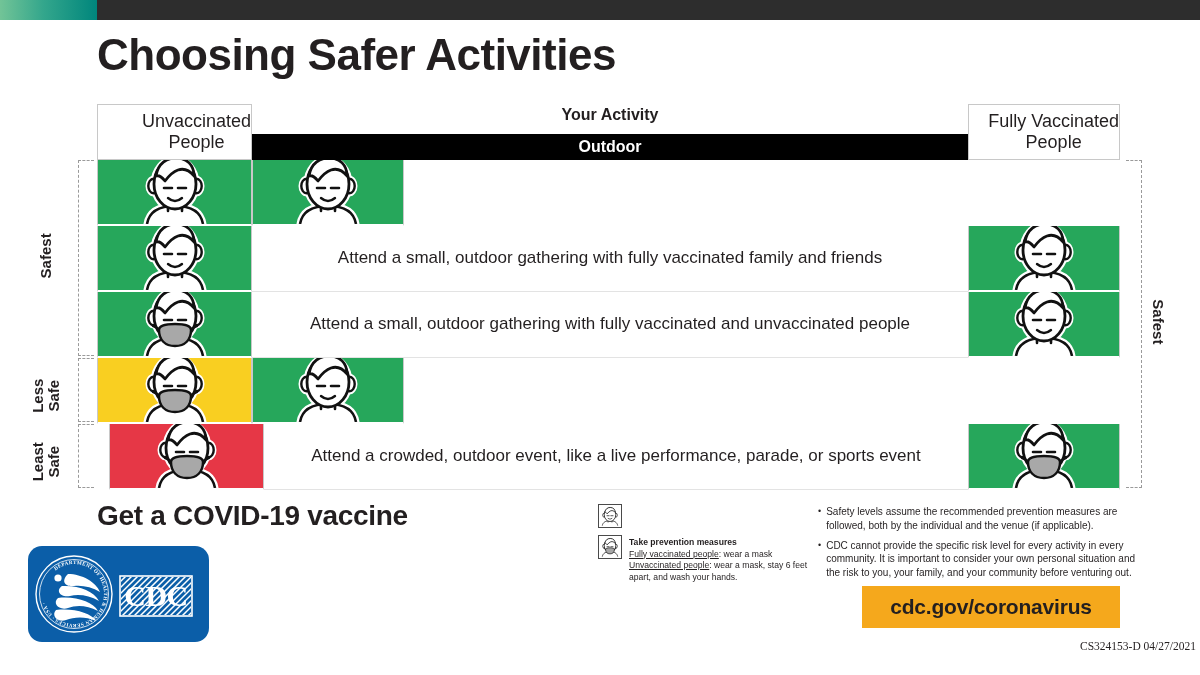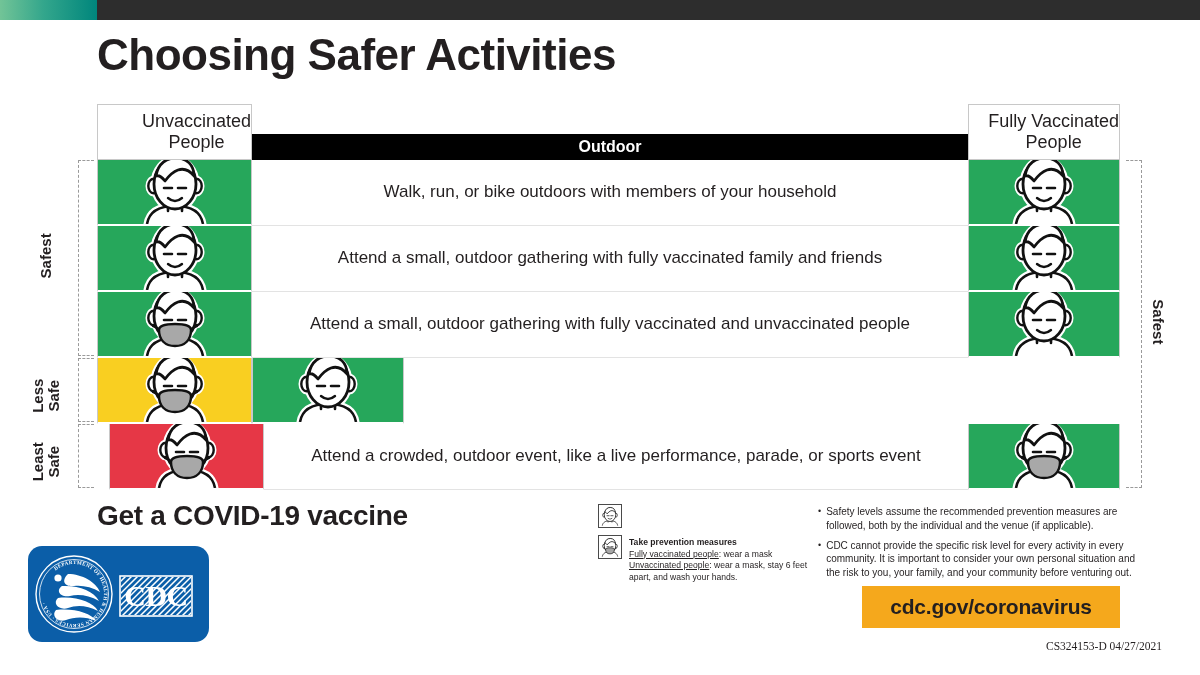--- a/index.html
+++ b/index.html
@@ -93,41 +93,42 @@
   .note { display: flex; gap: 5px; margin-bottom: 6px; }
   .note .dot { font-size: 9px; line-height: 1.35; color: #231f20; }
   .note .ntxt { font-size: 10px; line-height: 1.38; color: #231f20; }
 
   .url-banner {
     position: absolute; left: 862px; top: 586px; width: 258px; height: 42px;
     background: #f5a81c; display: flex; align-items: center; justify-content: center;
     color: #231f20; font-size: 21px; font-weight: bold; letter-spacing: -0.2px;
   }
   .pubcode {
-    position: absolute; right: 38px; top: 640px;
+    position: absolute; right: 4px; top: 640px;
     font-family: "Liberation Serif", serif; font-size: 11.5px; color: #231f20; text-align: right;
   }
 </style>
 </head>
 <body>
 
 <div class="topbar">
   <div class="topbar-grad"></div>
 </div>
 
 <div class="page-title">Choosing Safer Activities</div>
 
 <div class="table-wrap">
 
   <div class="head-row">
     <div class="head-left">
       <span id="hdr-left" style="white-space:pre-line">Unvaccinated
 People</span>
     </div>
     <div class="head-mid">
+      <div class="act-label">Your Activity</div>
       <div class="outdoor-bar">Outdoor</div>
     </div>
     <div class="head-right">
       <span id="hdr-right" style="white-space:pre-line">Fully Vaccinated
 People</span>
     </div>
   </div>
 
   <div id="rows-container">
       <div class="body-row" style="height: 66px;">
@@ -145,21 +146,20 @@
     <path d="M33,47 v10 M47,47 v10" stroke="#111" stroke-width="2.6" stroke-linecap="round"></path>
     <ellipse cx="18.5" cy="32" rx="5.2" ry="7.2" fill="#ffffff" stroke="#111" stroke-width="2.4"></ellipse>
     <ellipse cx="61.5" cy="32" rx="5.2" ry="7.2" fill="#ffffff" stroke="#111" stroke-width="2.4"></ellipse>
     <ellipse cx="40" cy="30" rx="21" ry="25" fill="#ffffff" stroke="#111" stroke-width="2.8"></ellipse>
     <path d="M21,22 C23,9 32,4 41,4 C52,4 59,11 59,22 C55,17 49,14 43,16 C37,18 33,23 30,27 C27,23 24,21 21,22 Z" fill="#ffffff" stroke="#111" stroke-width="2.8" stroke-linejoin="round"></path>
     <path d="M29,34 h8 M43,34 h8" stroke="#111" stroke-width="2.6" stroke-linecap="round"></path>
 
     <path d="M33,44 Q40,50 47,44" fill="none" stroke="#111" stroke-width="2.4" stroke-linecap="round"></path>
   </svg>
     </div>
-    <div class="cell-text">Walk, run, or bike outdoors with members of your household</div>
     <div class="cell-icon right" style="background:#26a75b">
 
   <svg class="person" width="80" height="70" viewBox="0 0 80 70">
     <g stroke="#ffffff" stroke-width="7" fill="#ffffff" stroke-linejoin="round">
       <path d="M12,70 C14,58 24,52 40,52 C56,52 66,58 68,70 Z"></path>
       <path d="M33,46 h14 v12 h-14 Z"></path>
       <ellipse cx="40" cy="30" rx="21" ry="25"></ellipse>
       <ellipse cx="19" cy="32" rx="5" ry="7"></ellipse>
               <ellipse cx="61" cy="32" rx="5" ry="7"></ellipse>
     </g>

